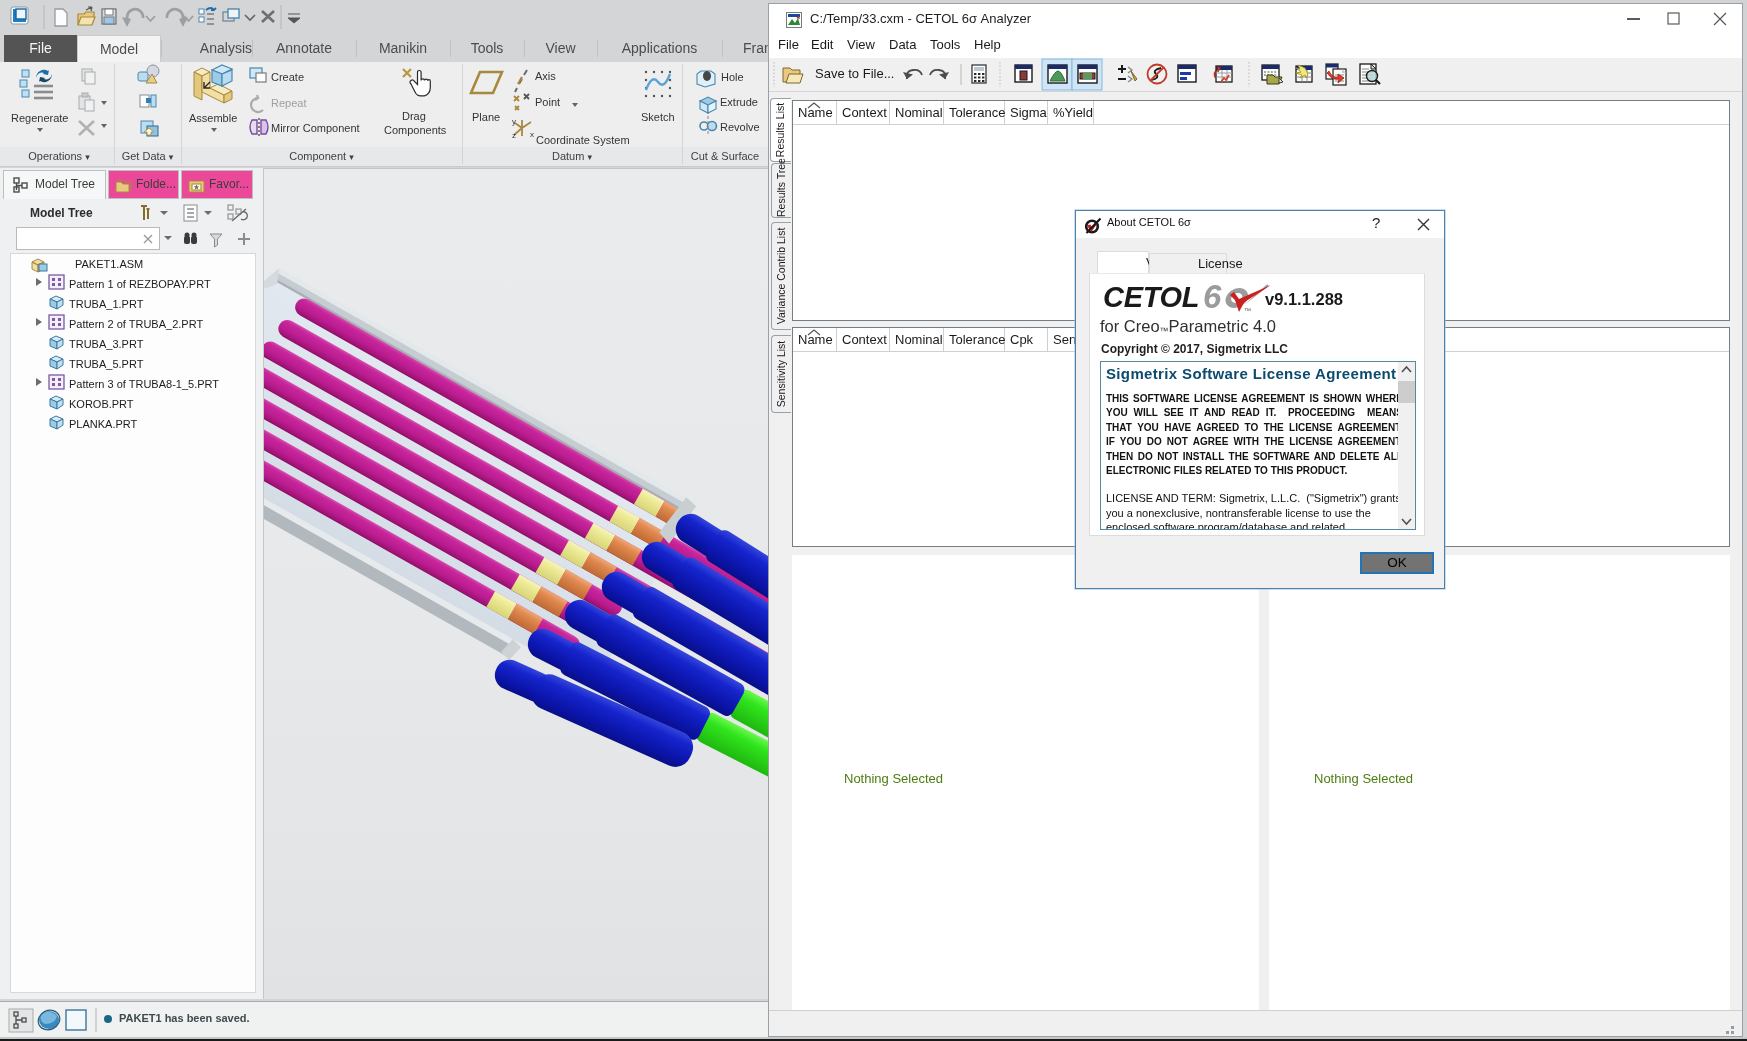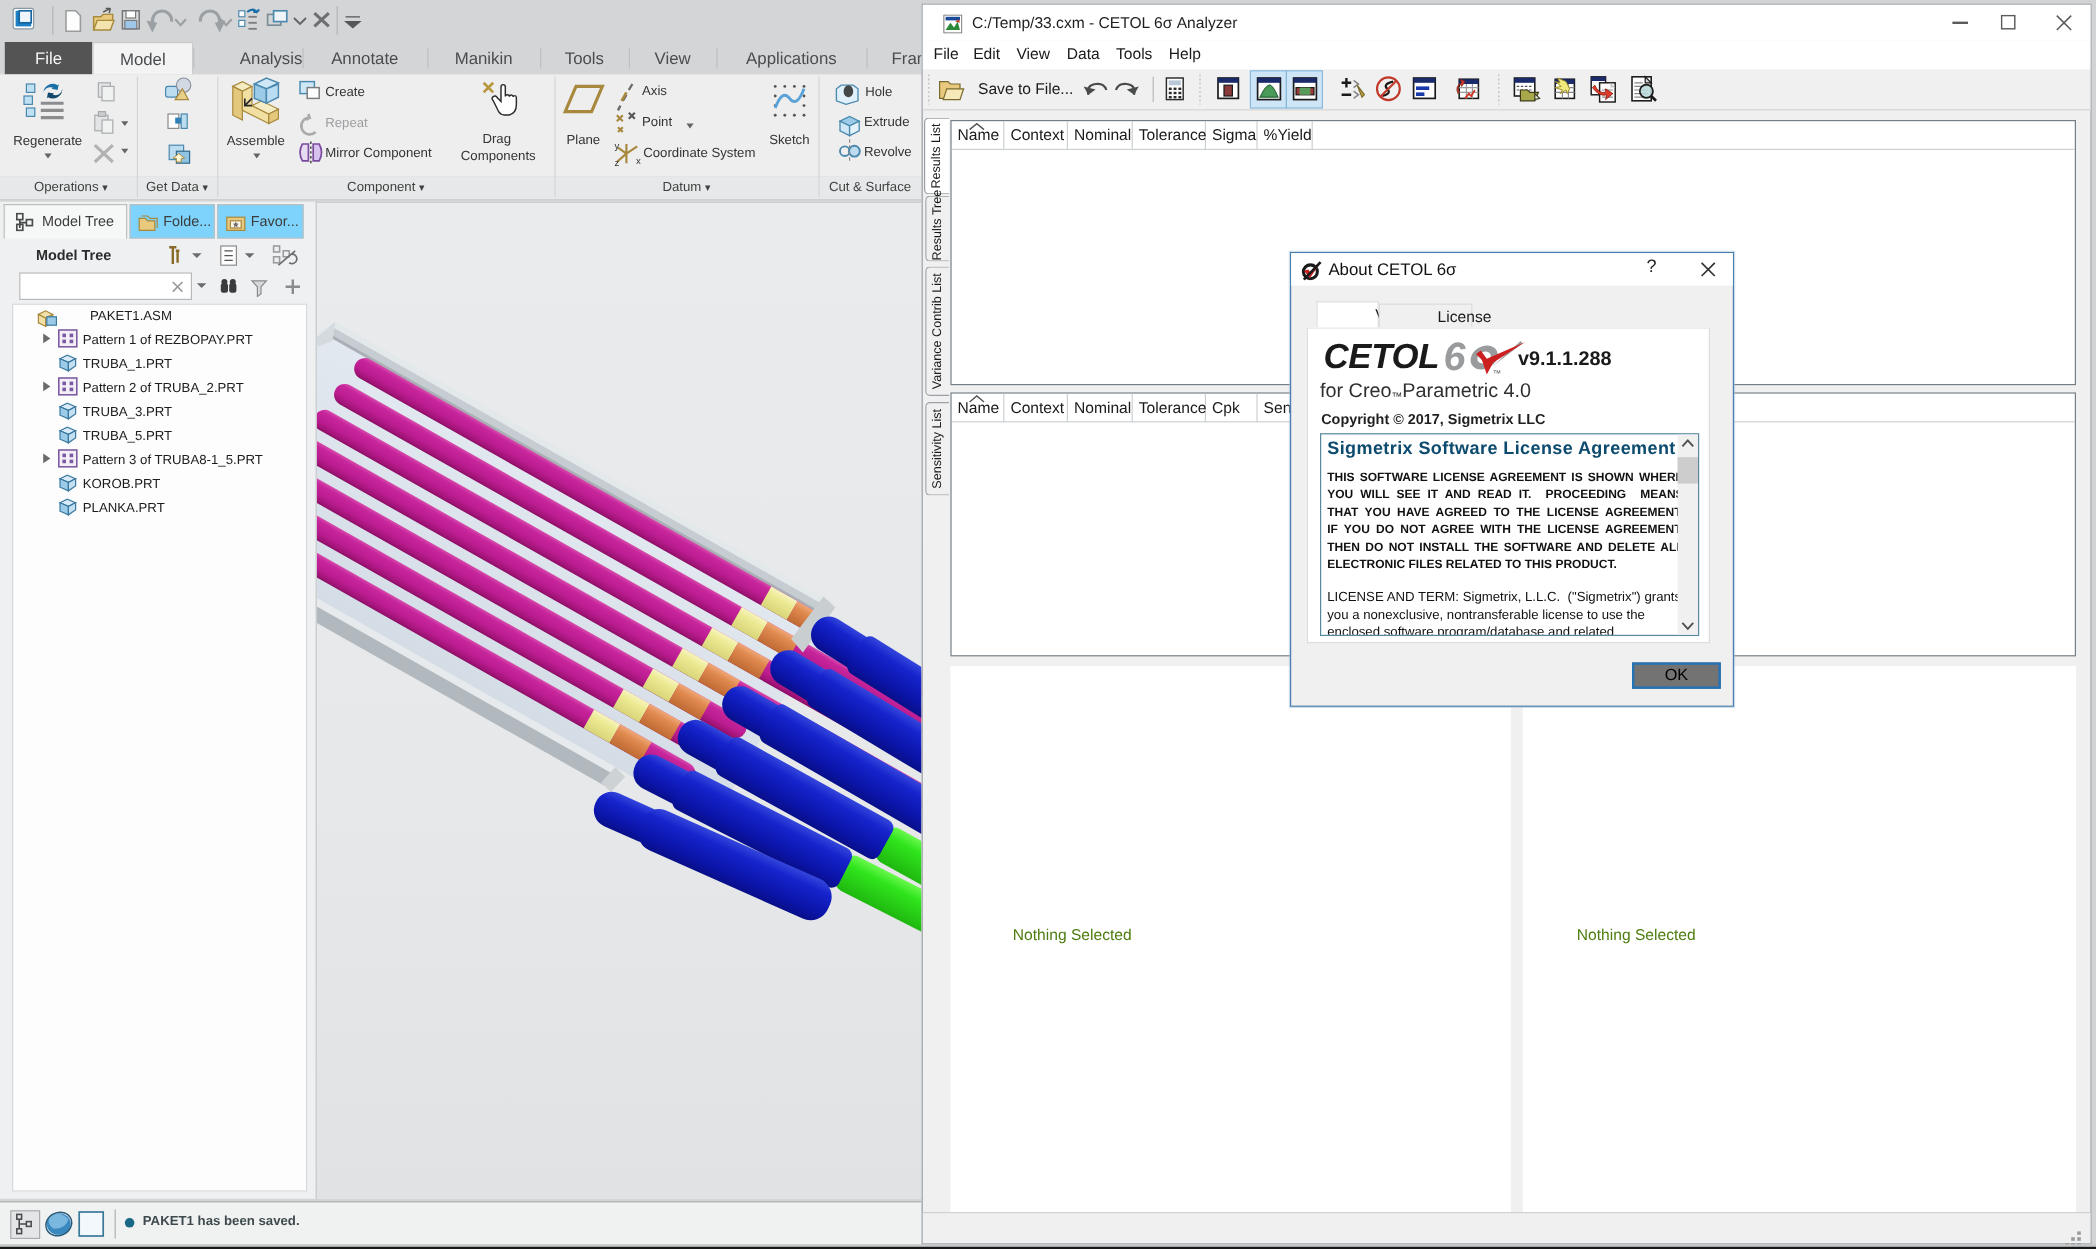--- a/index.html
+++ b/index.html
@@ -19,21 +19,21 @@
 #grouplabels { position:absolute; left:0; top:147px; width:768px; height:20px; background:#e7e8e9; border-bottom:1px solid #c9cacb; }
 .glabel { position:absolute; top:0; height:20px; line-height:19px; text-align:center; font-size:11px; color:#3f3f3f; white-space:nowrap; }
 .gsep { position:absolute; top:64px; height:100px; width:1px; background:#d3d4d5; }
 .rlbl { position:absolute; font-size:11px; color:#333435; white-space:nowrap; }
 .rlbl.gray { color:#9d9ea0; }
 .dropdn { position:absolute; width:0; height:0; border-left:3.5px solid transparent; border-right:3.5px solid transparent; border-top:4px solid #636466; }
 
 
 #creomain { position:absolute; left:0; top:168px; width:768px; height:831px; background:#eef0f1; }
 #navtabs { position:absolute; left:0; top:2px; width:263px; height:29px; }
-.ntab { position:absolute; top:0; height:29px; font-size:12px; color:#3c3c3c; background:#7dd3fc; border:1px solid #bdbebf; line-height:27px; }
+.ntab { position:absolute; top:0; height:29px; font-size:12px; color:#3c3c3c; background:#ec4899; border:1px solid #bdbebf; line-height:27px; }
 .ntab.active { background:#f6f7f7; border-bottom:none; }
 #navpanel { position:absolute; left:0; top:31px; width:263px; height:768px; background:#eef0f1; }
 #treelist { position:absolute; left:10px; top:54px; width:246px; height:740px; background:#fdfdfe; border:1px solid #d7d8d9; }
 .titem { position:absolute; font-size:11px; color:#1c1c1c; white-space:nowrap; }
 #viewport { position:absolute; left:263px; top:0; width:505px; height:831px; background:linear-gradient(180deg,#e9ebec 0%, #e6e8e9 60%, #e0e2e4 100%); border-left:1px solid #c5c6c7; border-top:1px solid #c5c6c7; overflow:hidden; }
 #creostatus { position:absolute; left:0; top:1001px; width:768px; height:36px; background:#f0f1f1; border-top:1px solid #a9aaab; }
 
 
 #cetol { position:absolute; left:768px; top:3px; width:975px; height:1034px; background:#f0f0f0; border:1px solid #9aa0a5; }
 #ctitle { position:absolute; left:0; top:0; width:973px; height:30px; background:#ffffff; }
@@ -242,21 +242,21 @@
     <div class="dropdn" style="left:211px;top:66px;"></div>
     <div class="rlbl" style="left:271px;top:9px;">Create</div>
     <div class="rlbl gray" style="left:271px;top:35px;">Repeat</div>
     <div class="rlbl" style="left:271px;top:60px;">Mirror Component</div>
     <div class="rlbl" style="left:402px;top:48px;">Drag</div>
     <div class="rlbl" style="left:384px;top:62px;">Components</div>
     <div class="rlbl" style="left:472px;top:49px;">Plane</div>
     <div class="rlbl" style="left:535px;top:8px;">Axis</div>
     <div class="rlbl" style="left:535px;top:34px;">Point</div>
     <div class="dropdn" style="left:572px;top:41px;"></div>
-    <div class="rlbl" style="left:536px;top:60px;">Coordinate System</div>
+    <div class="rlbl" style="left:536px;top:72px;">Coordinate System</div>
     <div class="rlbl" style="left:641px;top:49px;">Sketch</div>
     <div class="rlbl" style="left:721px;top:9px;">Hole</div>
     <div class="rlbl" style="left:720px;top:34px;">Extrude</div>
     <div class="rlbl" style="left:720px;top:59px;">Revolve</div>
   </div>
   <div id="grouplabels">
     <div class="glabel" style="left:4px;width:110px;">Operations&nbsp;<span style="font-size:9px;">▾</span></div>
     <div class="glabel" style="left:114px;width:67px;">Get Data&nbsp;<span style="font-size:9px;">▾</span></div>
     <div class="glabel" style="left:181px;width:281px;">Component&nbsp;<span style="font-size:9px;">▾</span></div>
     <div class="glabel" style="left:462px;width:220px;">Datum&nbsp;<span style="font-size:9px;">▾</span></div>
@@ -754,21 +754,21 @@
     </svg>
   </div>
 </div>
 <div id="about">
   <div id="abtitle">
     <svg class="abs" style="left:8px;top:6px" width="19" height="17" viewBox="0 0 19 17">
       <circle cx="8" cy="9.5" r="5.8" fill="none" stroke="#1a1a1a" stroke-width="2.6"></circle>
       <path d="M4 9 l3.5 4.5 L14 4 l-6 7.5 -2-3 z" fill="#cc1f1f" stroke="#cc1f1f" stroke-width="1.6"></path>
       <path d="M2.5 16 L16.5 1.5" stroke="#1a1a1a" stroke-width="2.2"></path>
     </svg>
-    <div class="abs" style="left:31px;top:5px;font-size:14px;color:#111;">About CETOL 6σ</div>
+    <div class="abs" style="left:31px;top:5px;font-size:11px;color:#111;">About CETOL 6σ</div>
     <div class="abs" style="left:296px;top:3px;font-size:15px;color:#222;">?</div>
     <svg class="abs" style="left:340px;top:6px" width="15" height="15" viewBox="0 0 15 15">
         <path d="M2 2 L13 13 M13 2 L2 13" stroke="#333" stroke-width="1.4"></path>
       </svg>
   </div>
   <div id="abtabs">
     <div class="abtab" style="left:21px;top:0;width:52px;height:22px;line-height:21px;background:#fff;border:1px solid #dcdcdc;border-bottom:none;">Version</div>
     <div class="abtab" style="left:73px;top:2px;width:78px;height:20px;line-height:19px;background:#f0f0f0;border:1px solid #dcdcdc;border-bottom:none;">License Info</div>
   </div>
   <div id="abpage">

